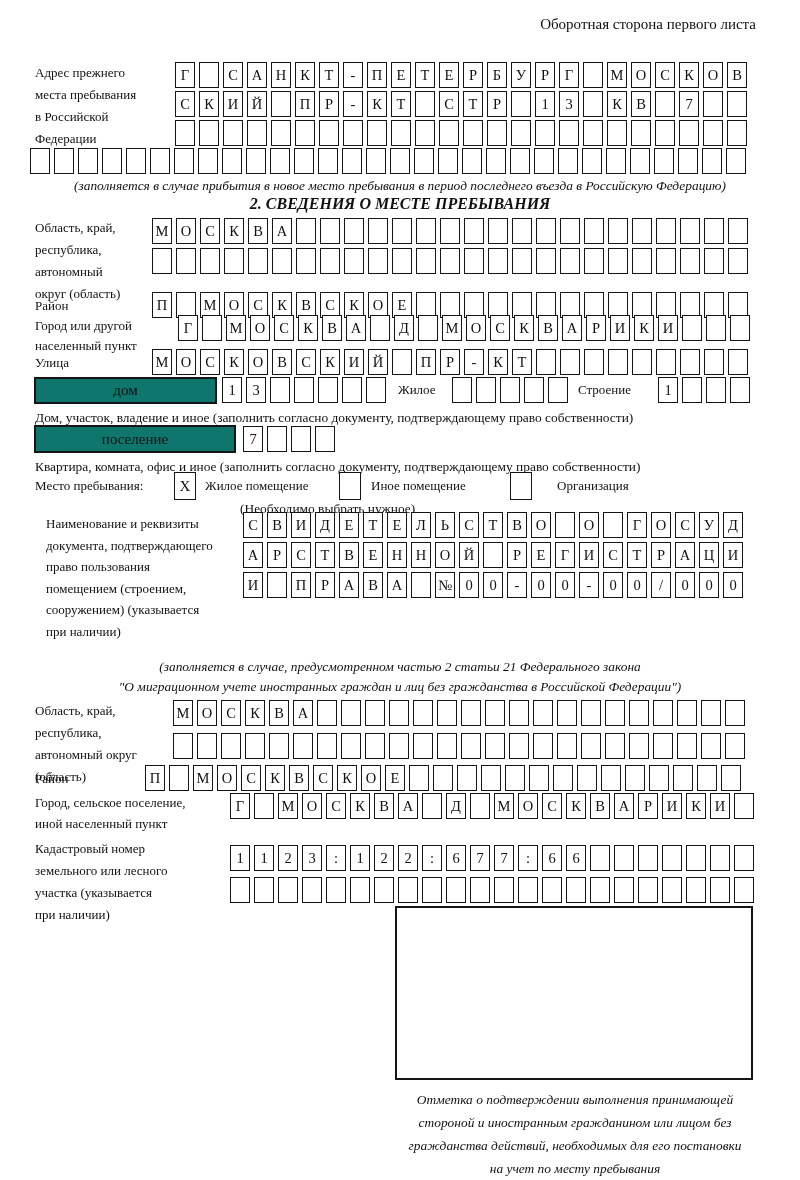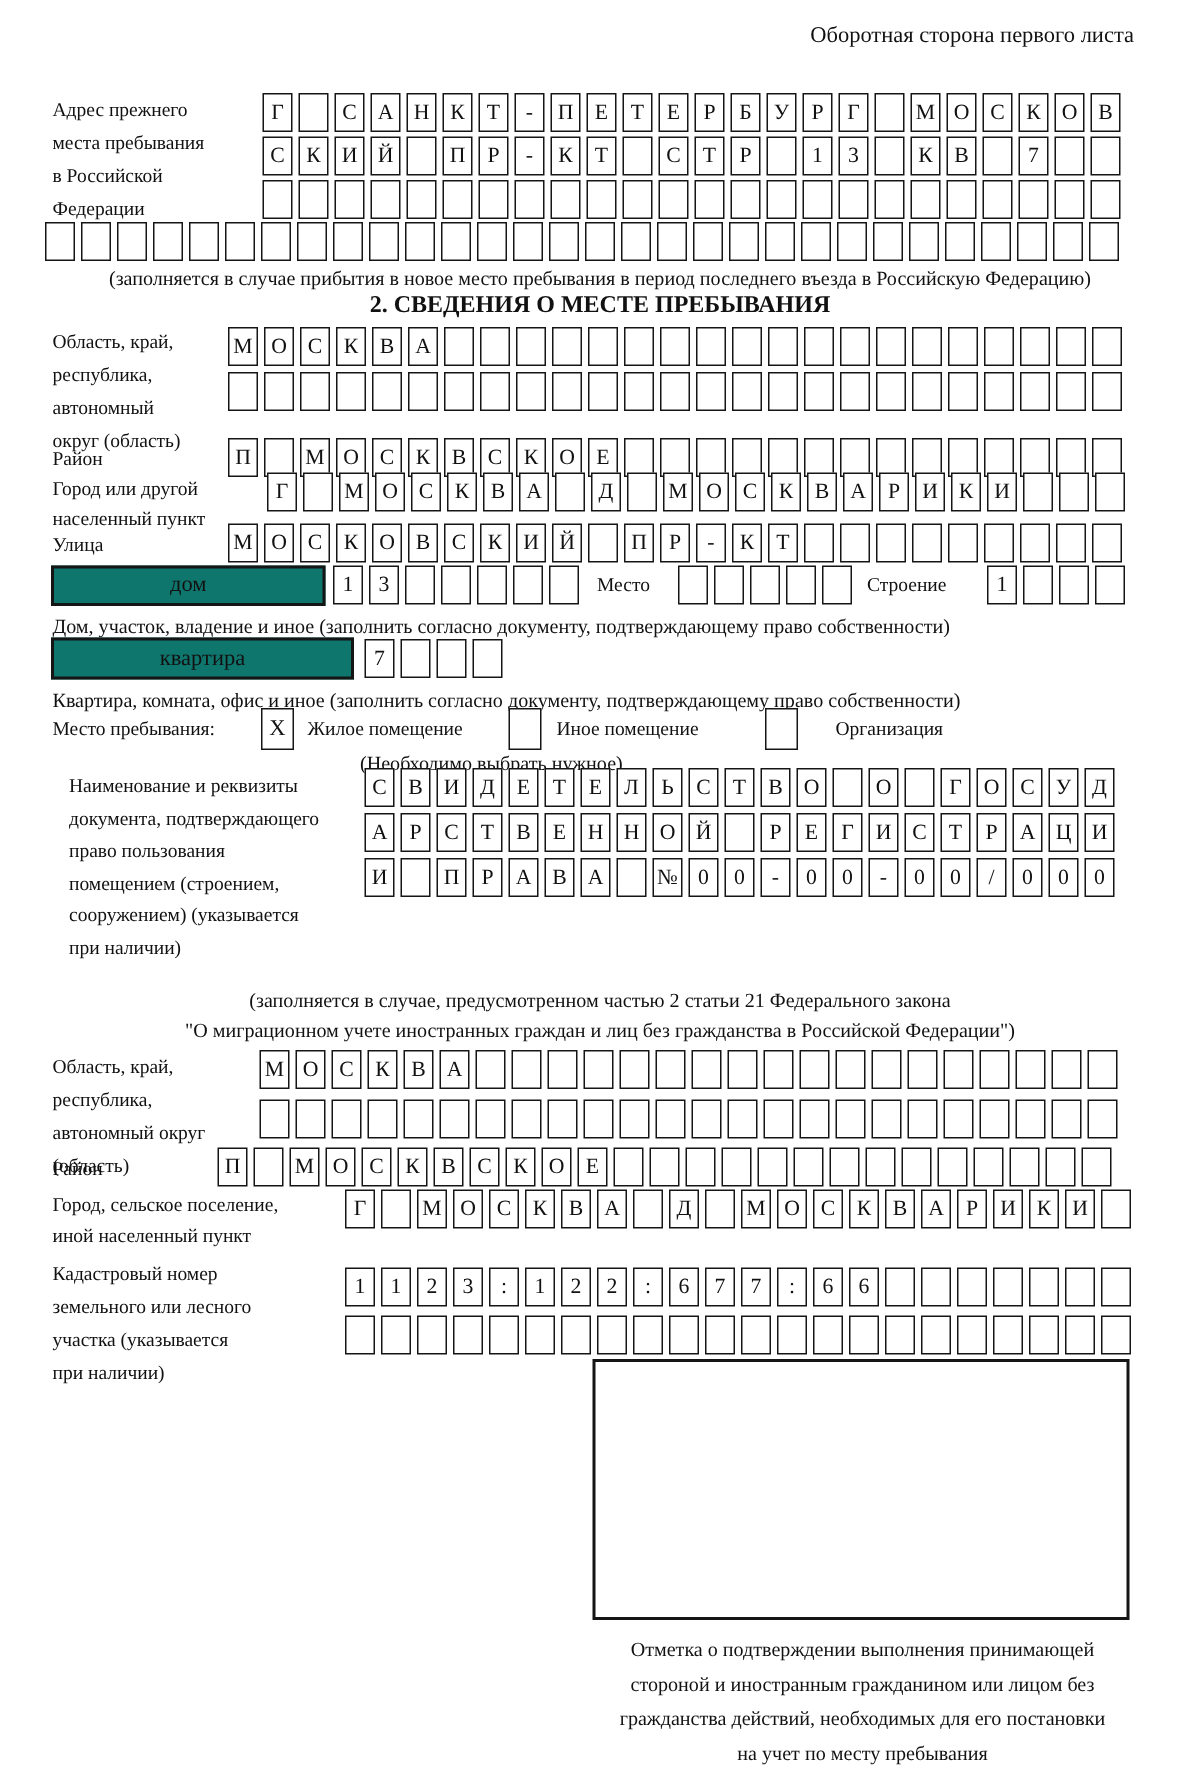--- a/index.html
+++ b/index.html
@@ -4,21 +4,21 @@
 <style>
   html,body{margin:0;padding:0;background:#888;}
   .page{
     position:relative;width:800px;height:1180px;background:#ffffff;
     margin:0 auto;font-family:"Liberation Serif","DejaVu Serif",serif;color:#111;
     overflow:hidden;
   }
   .lbl{position:absolute;font-size:13px;line-height:22px;white-space:pre-line;}
   .note{position:absolute;font-size:15px;}
   .cap{position:absolute;font-size:13.4px;line-height:19px;}
-  .center{text-align:center;}
+  .center{text-align:center;font-style:italic;}
   .h2{position:absolute;font-weight:bold;font-size:16px;}
   .h3{position:absolute;font-weight:bold;font-size:15.5px;}
   .cells{position:absolute;display:flex;}
   .cell{
     flex:none;width:20px;height:26px;margin-right:4px;box-sizing:border-box;
     border:1.7px solid #151515;display:flex;align-items:center;justify-content:center;
     font-size:14.5px;background:#fff;
   }
   .cb{position:absolute;width:22px;height:28px;box-sizing:border-box;border:1.8px solid #151515;
       display:flex;align-items:center;justify-content:center;font-size:15px;background:#fff;}
@@ -301,38 +301,38 @@
   <div class="boxlabel" style="left:34px;top:377px;width:183px;height:27px">дом</div>
   <div class="cells" style="left:222px;top:377px">
       <div class="cell">1</div>
       <div class="cell">3</div>
       <div class="cell"></div>
       <div class="cell"></div>
       <div class="cell"></div>
       <div class="cell"></div>
       <div class="cell"></div>
     </div>
-  <div class="lbl" style="left:398px;top:379px">Место</div>
+  <div class="lbl" style="left:398px;top:379px">Жилое</div>
   <div class="cells" style="left:452px;top:377px">
       <div class="cell"></div>
       <div class="cell"></div>
       <div class="cell"></div>
       <div class="cell"></div>
       <div class="cell"></div>
     </div>
   <div class="lbl" style="left:578px;top:379px">Строение</div>
   <div class="cells" style="left:658px;top:377px">
       <div class="cell">1</div>
       <div class="cell"></div>
       <div class="cell"></div>
       <div class="cell"></div>
     </div>
   <div class="cap" style="left:35px;top:408px">Дом, участок, владение и иное (заполнить согласно документу, подтверждающему право собственности)</div>
 
-  <div class="boxlabel" style="left:34px;top:425px;width:202px;height:28px">квартира</div>
+  <div class="boxlabel" style="left:34px;top:425px;width:202px;height:28px">поселение</div>
   <div class="cells" style="left:243px;top:426px">
       <div class="cell">7</div>
       <div class="cell"></div>
       <div class="cell"></div>
       <div class="cell"></div>
     </div>
   <div class="cap" style="left:35px;top:457px">Квартира, комната, офис и иное (заполнить согласно документу, подтверждающему право собственности)</div>
 
   <div class="lbl" style="left:35px;top:475px">Место пребывания:</div>
   <div class="cb" style="left:174px;top:472px">X</div>

